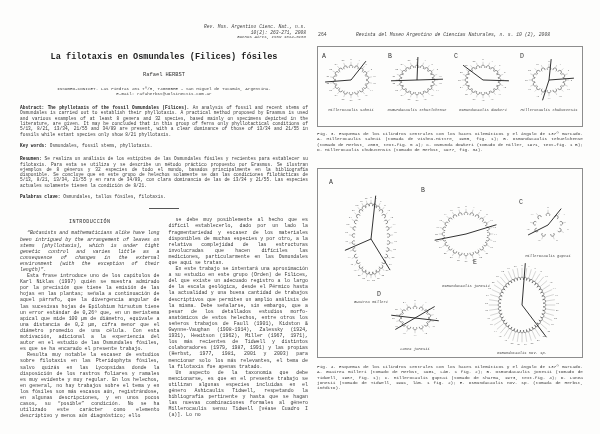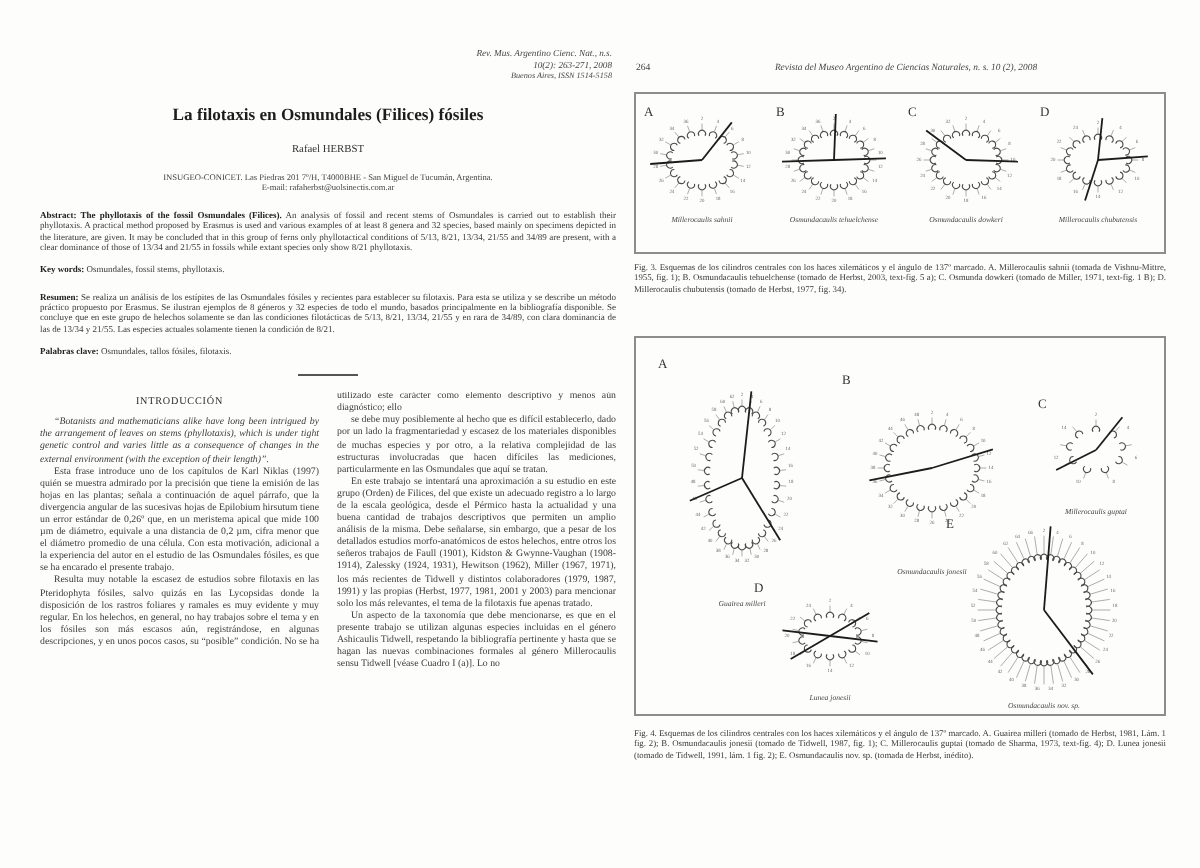--- a/index.html
+++ b/index.html
@@ -1,17 +1,17 @@
 <!DOCTYPE html>
 <html><head>
 <meta charset="utf-8">
 <style>
   html,body{margin:0;padding:0;background:#ffffff;}
   .canvas{position:relative;width:600px;height:434px;background:#fdfdfc;overflow:hidden;
-          font-family:Liberation Serif, serif;color:#333;-webkit-text-size-adjust:none;}
+          font-family:Liberation Mono, monospace;color:#333;-webkit-text-size-adjust:none;}
   .page{position:absolute;top:0;background:#fdfdfc;}
   
   #left-page{left:20px;top:24px;width:288px;height:400px;}
   .lp-header{text-align:right;font-style:italic;font-size:4.6px;line-height:5.6px;color:#444;padding-right:2px;}
   .lp-header .small{font-size:4.1px;}
   .lp-title{text-align:center;font-weight:bold;font-size:8.6px;color:#1d1d1d;margin-top:11px;}
   .lp-author{text-align:center;font-size:5.4px;margin-top:10px;color:#333;}
   .lp-affil{text-align:center;font-size:4.3px;line-height:5.2px;margin-top:8px;color:#444;}
   .para{font-size:4.5px;line-height:5.3px;text-align:justify;color:#3a3a3a;}
   .lp-abstract{margin-top:9px;}

